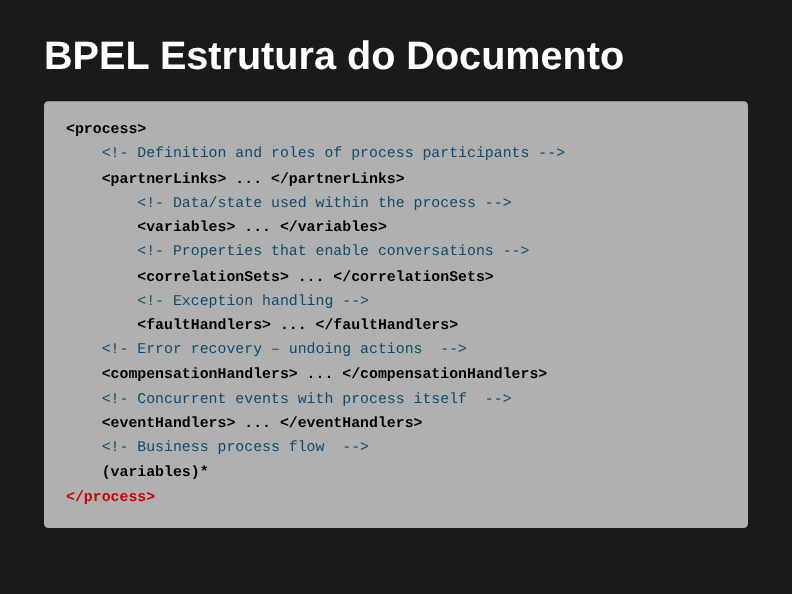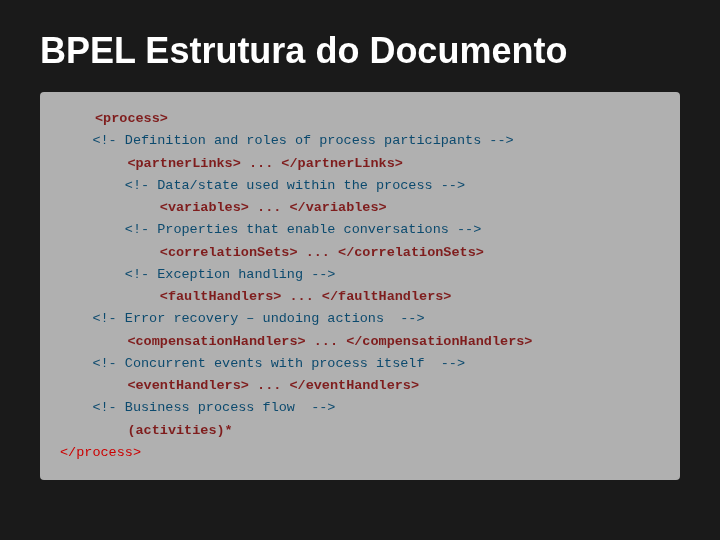--- a/index.html
+++ b/index.html
@@ -36,32 +36,31 @@
       padding: 16px 20px;
       border-radius: 4px;
       font-family: 'Courier New', Courier, monospace;
       font-size: 13.5px;
       line-height: 1.65;
       color: #000000;
     }
 
     .code-block .tag {
       font-weight: bold;
-      color: #7f1d1d;
-      margin-left: 35px;
+      color: #000000;
     }
 
     .code-block .comment {
       font-weight: normal;
       color: #0c4a6e;
     }
 
     .code-block .red-tag {
       color: #cc0000;
-      font-weight: normal;
+      font-weight: bold;
     }
 
     pre {
       white-space: pre;
       font-family: 'Courier New', Courier, monospace;
       font-size: 13.5px;
       line-height: 1.65;
     }
   </style>
 </head>
@@ -77,16 +76,16 @@
         <span class="tag">&lt;variables&gt; ... &lt;/variables&gt;</span>
         <span class="comment">&lt;!- Properties that enable conversations --&gt;</span>
         <span class="tag">&lt;correlationSets&gt; ... &lt;/correlationSets&gt;</span>
         <span class="comment">&lt;!- Exception handling --&gt;</span>
         <span class="tag">&lt;faultHandlers&gt; ... &lt;/faultHandlers&gt;</span>
     <span class="comment">&lt;!- Error recovery – undoing actions  --&gt;</span>
     <span class="tag">&lt;compensationHandlers&gt; ... &lt;/compensationHandlers&gt;</span>
     <span class="comment">&lt;!- Concurrent events with process itself  --&gt;</span>
     <span class="tag">&lt;eventHandlers&gt; ... &lt;/eventHandlers&gt;</span>
     <span class="comment">&lt;!- Business process flow  --&gt;</span>
-    <span class="tag">(activities)*</span>
+    <span class="tag">(variables)*</span>
 <span class="red-tag">&lt;/process&gt;</span></pre>
   </div>
 </div>
 
 </body></html>

